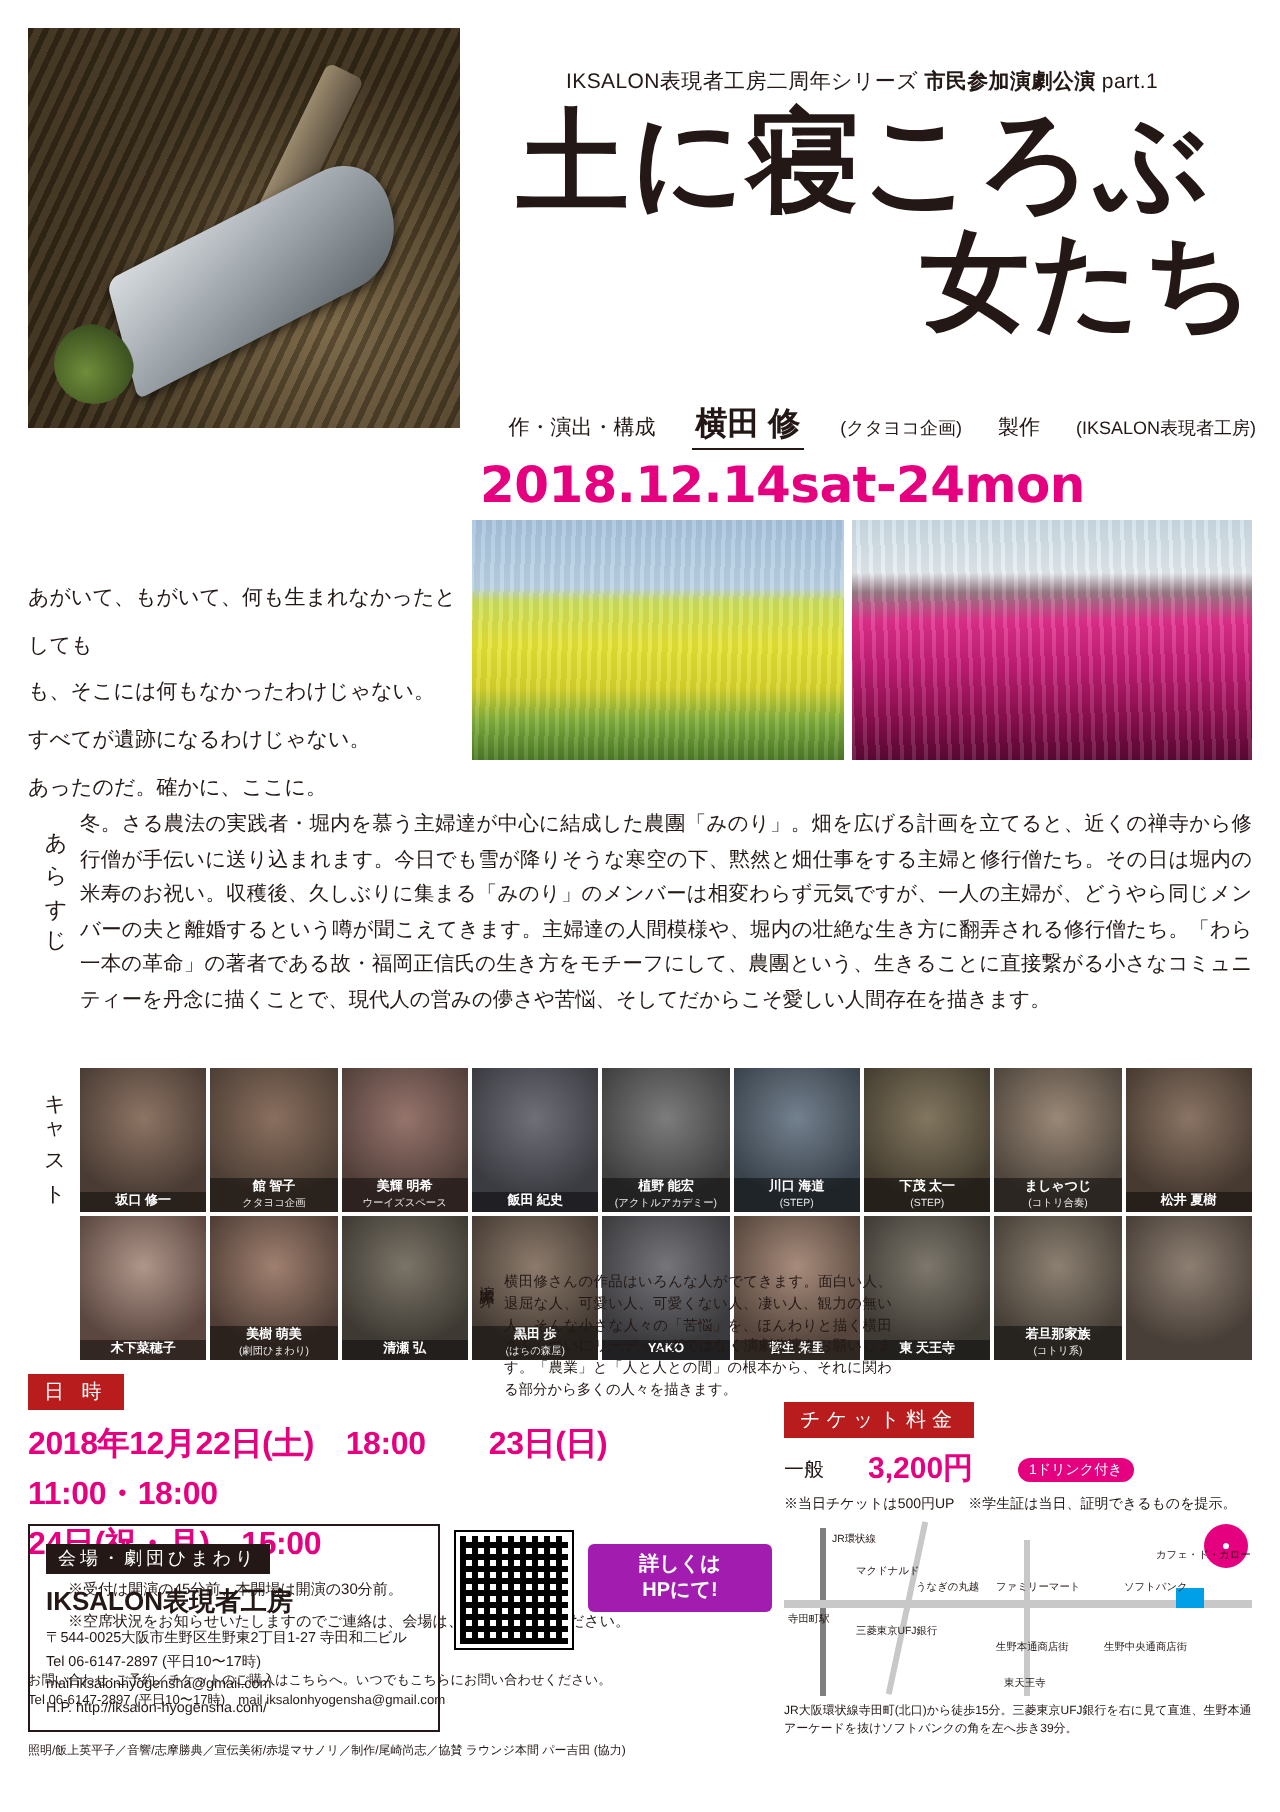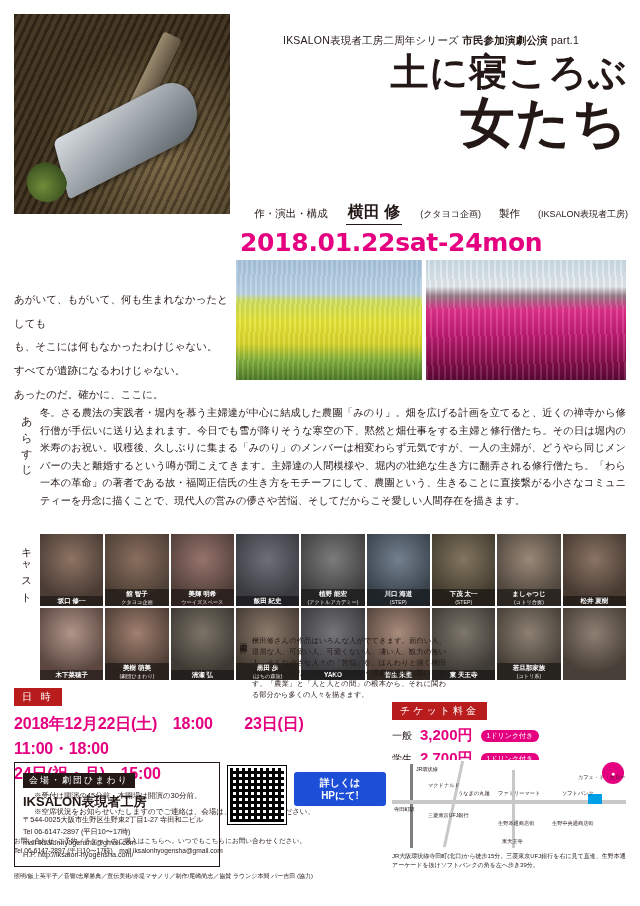--- a/index.html
+++ b/index.html
@@ -52,21 +52,21 @@
     position:absolute; left:236px; top:34px; width:390px;
     text-align:center; font-size:10.5px; letter-spacing:.2px; color:#231815;
   }
   .series-line .bold { font-weight:bold; }
 
   .title-main {
     position:absolute; left:236px; top:52px; width:392px;
     text-align:right; font-family:"DejaVu Serif", serif; font-weight:bold;
     color:#231815; line-height:1.04;
   }
-  .title-main .l1 { font-size:38px; letter-spacing:1px; display:block; }
+  .title-main .l1 { font-size:56px; letter-spacing:1px; display:block;text-align:center; }
   .title-main .l2 { font-size:54px; letter-spacing:1px; display:block; margin-top:2px; }
 
   .credits {
     position:absolute; left:236px; top:202px; width:392px;
     display:flex; justify-content:flex-end; gap:18px; align-items:baseline;
     font-size:10.5px;
   }
   .credits .nm { font-size:16px; font-weight:bold; border-bottom:1px solid #231815; padding:0 2px 1px; }
   .credits .sub { font-size:9px; }
 
@@ -160,21 +160,21 @@
     display:inline-block; background:#b91c1c; color:#fff;
     font-size:10px; padding:2px 8px; letter-spacing:3px;
   }
   .dates-box { position:absolute; left:14px; top:686px; width:360px; }
   .dates-rows { margin-top:6px; color:#e4007f; font-weight:bold; }
   .dates-rows .r { font-size:16px; line-height:1.55; letter-spacing:-.2px; }
   .dates-note { margin-top:4px; font-size:7.5px; color:#231815; line-height:1.5; font-weight:normal;padding-left:20px; }
 
   .ticket-box { position:absolute; left:392px; top:700px; width:234px; }
   .ticket-rows { margin-top:6px; }
-  .ticket-rows .row { display:flex; align-items:center; gap:8px; margin-bottom:4px; }
+  .ticket-rows .row { display:flex; align-items:center; gap:22px; margin-bottom:4px; }
   .ticket-rows .lab { font-size:10px; }
   .ticket-rows .amt { font-size:15px; font-weight:bold; color:#e4007f; }
   .pill {
     font-size:7px; color:#fff; background:#e4007f; border-radius:7px; padding:1px 6px;
   }
   .ticket-note { font-size:7px; line-height:1.5; margin-top:2px; }
 
   
   .info-box {
     position:absolute; left:14px; top:762px; width:206px;
@@ -187,21 +187,21 @@
   .qr {
     position:absolute; left:228px; top:766px; width:58px; height:58px;
     background:
       repeating-linear-gradient(0deg,#000 0 3px,#fff 3px 6px),
       repeating-linear-gradient(90deg,#000 0 3px,#fff 3px 6px);
     background-blend-mode:multiply;
     border:2px solid #fff; outline:1px solid #000;
   }
   .qr-caption { position:absolute; left:294px; top:772px; width:92px; }
   .qr-caption .bub {
-    background:#1d4ed8; color:#fff; font-size:10px; font-weight:bold;
+    background:#a21caf; color:#fff; font-size:10px; font-weight:bold;
     padding:4px 6px; border-radius:3px; text-align:center; line-height:1.3;
   }
 
   
   .map {
     position:absolute; left:392px; top:760px; width:234px; height:88px;
     background:#ffffff; border:0; overflow:hidden;
   }
   .map .road { position:absolute; background:#c8c8c8; }
   .map .rail { position:absolute; background:#7f7f7f; }
@@ -244,21 +244,21 @@
   </div>
 
   <div class="credits">
     <span>作・演出・構成</span>
     <span class="nm">横田 修</span>
     <span class="sub">(クタヨコ企画)</span>
     <span>製作</span>
     <span class="sub">(IKSALON表現者工房)</span>
   </div>
 
-  <div class="dates-main">2018.01.22sat-24mon</div>
+  <div class="dates-main">2018.12.14sat-24mon</div>
 
   <div class="photo-rape"></div>
   <div class="photo-pink"></div>
 
   <div class="poem">
     <div>あがいて、もがいて、何も生まれなかったとしても</div>
     <div>も、そこには何もなかったわけじゃない。</div>
     <div>すべてが遺跡になるわけじゃない。</div>
     <div>あったのだ。確かに、ここに。</div>
   </div>
@@ -411,25 +411,20 @@
       <div class="dates-note">※空席状況をお知らせいたしますのでご連絡は、会場は、当日にご準備ください。</div>
     </div>
   </div>
 
   <div class="ticket-box">
     <span class="sec-label">チケット料金</span>
     <div class="ticket-rows">
       <div class="row">
         <span class="lab">一般</span>
         <span class="amt">3,200円</span>
-        <span class="pill">1ドリンク付き</span>
-      </div>
-      <div class="row">
-        <span class="lab">学生</span>
-        <span class="amt">2,700円</span>
         <span class="pill">1ドリンク付き</span>
       </div>
       <div class="ticket-note">※当日チケットは500円UP　※学生証は当日、証明できるものを提示。</div>
     </div>
   </div>
 
   <div class="info-box">
     <span class="info-title">会場・劇団ひまわり</span>
     <div class="org-name">IKSALON表現者工房</div>
     <div class="info-lines">

